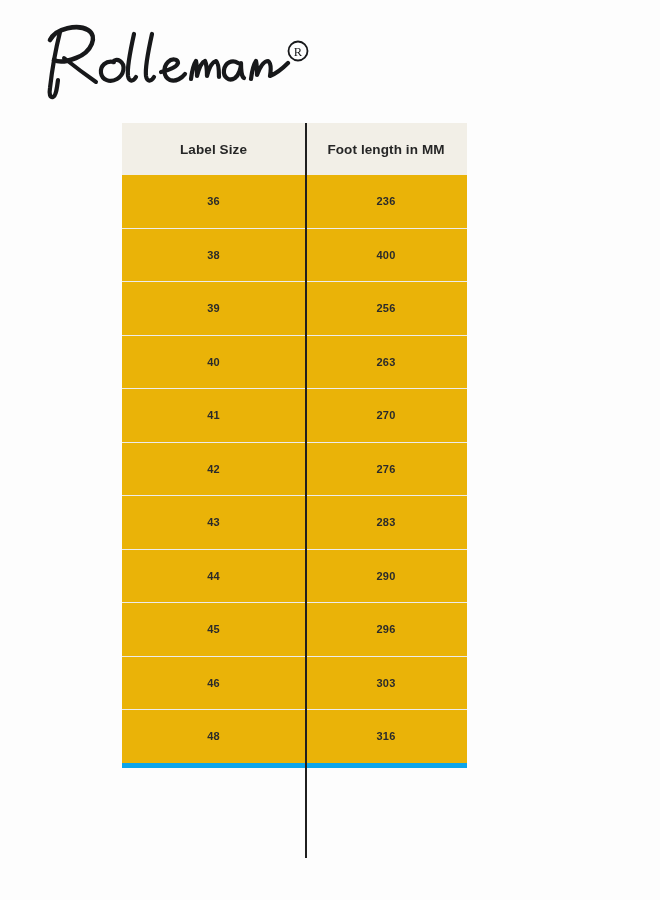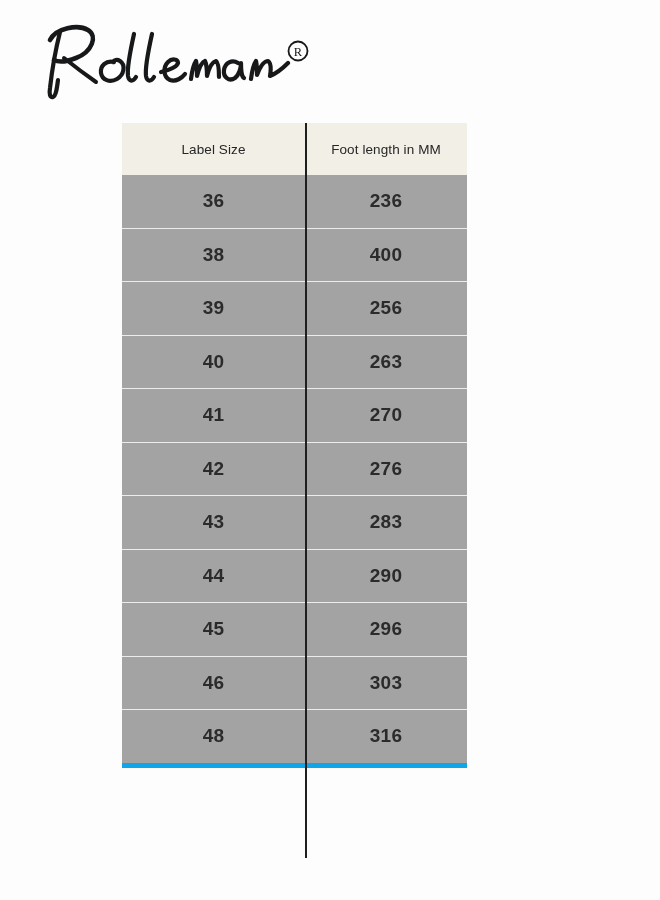--- a/index.html
+++ b/index.html
@@ -43,30 +43,30 @@
     text-align: center;
     vertical-align: middle;
   }
   .col-label { width: 183px; }
   .col-length { width: 162px; }
 
   .size-table thead th {
     height: 52px;
     background: #f2efe7;
     font-size: 13.5px;
-    font-weight: 400;
+    font-weight: 700;
     color: #262626;
     letter-spacing: 0.1px;
   }
 
   .size-table tbody td {
     height: 52.5px;
-    background: #a3a3a3;
+    background: #eab308;
     border-bottom: 1px solid #ececec;
-    font-size: 19px;
+    font-size: 11px;
     color: #2b2b2b;
   }
   .size-table tbody tr:last-child td {
     border-bottom: 5px solid #0ea5e9;
   }
   .cell-label {
     font-weight: bold;
     color: #1a1a1a;
     letter-spacing: 0.2px;
   }

